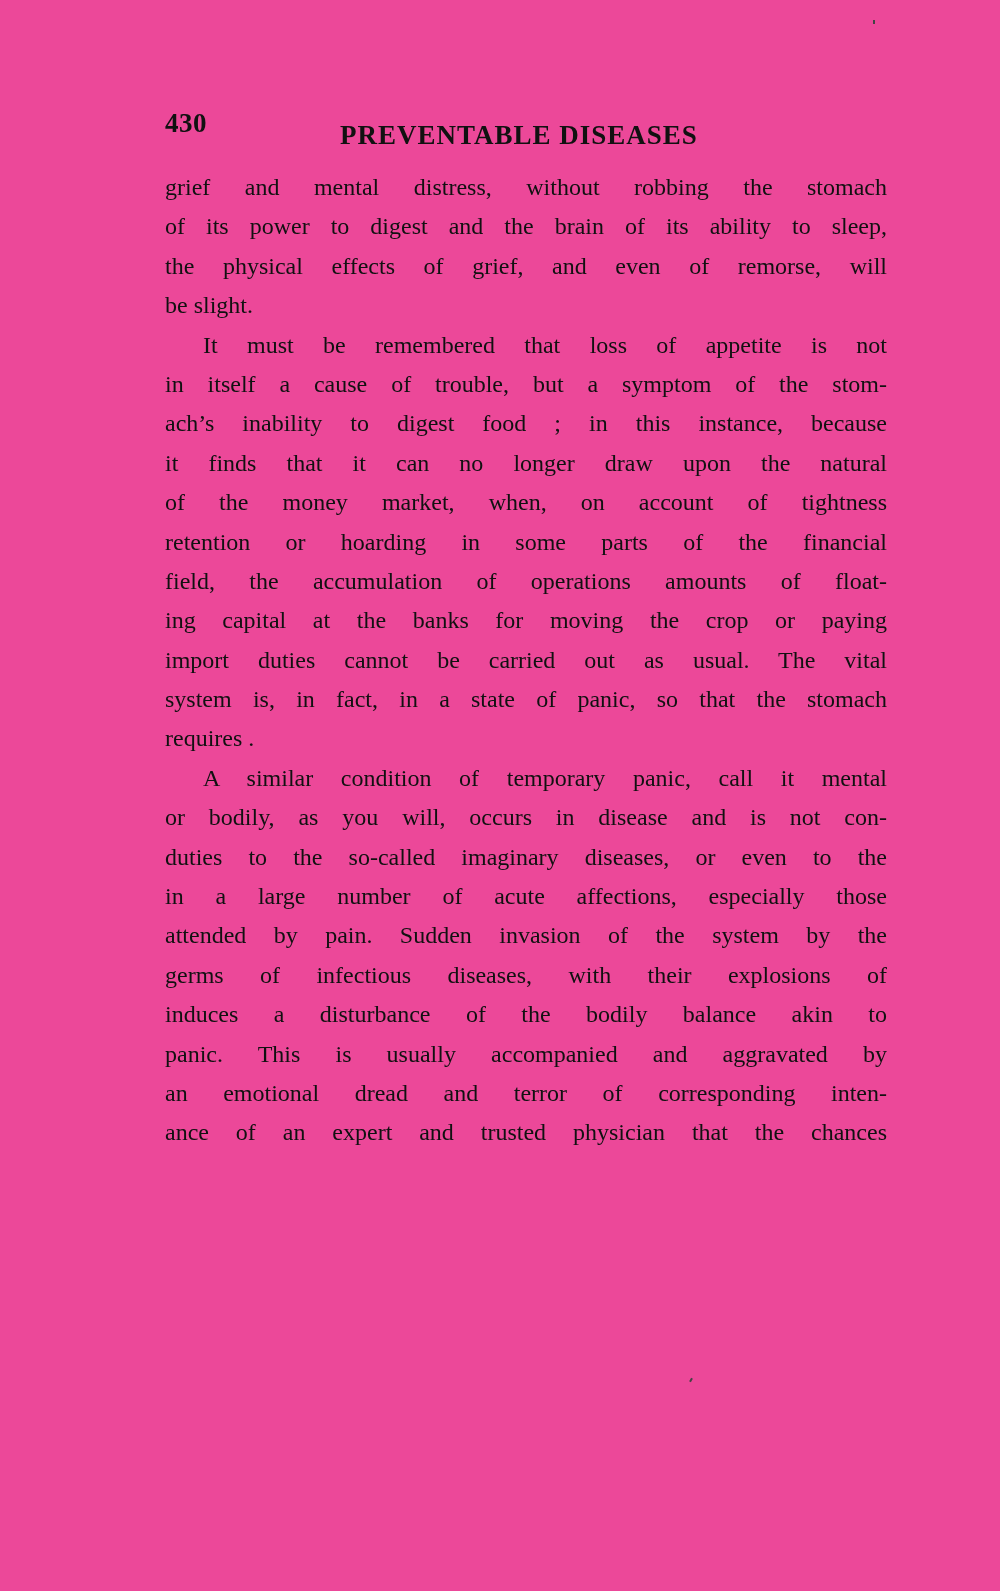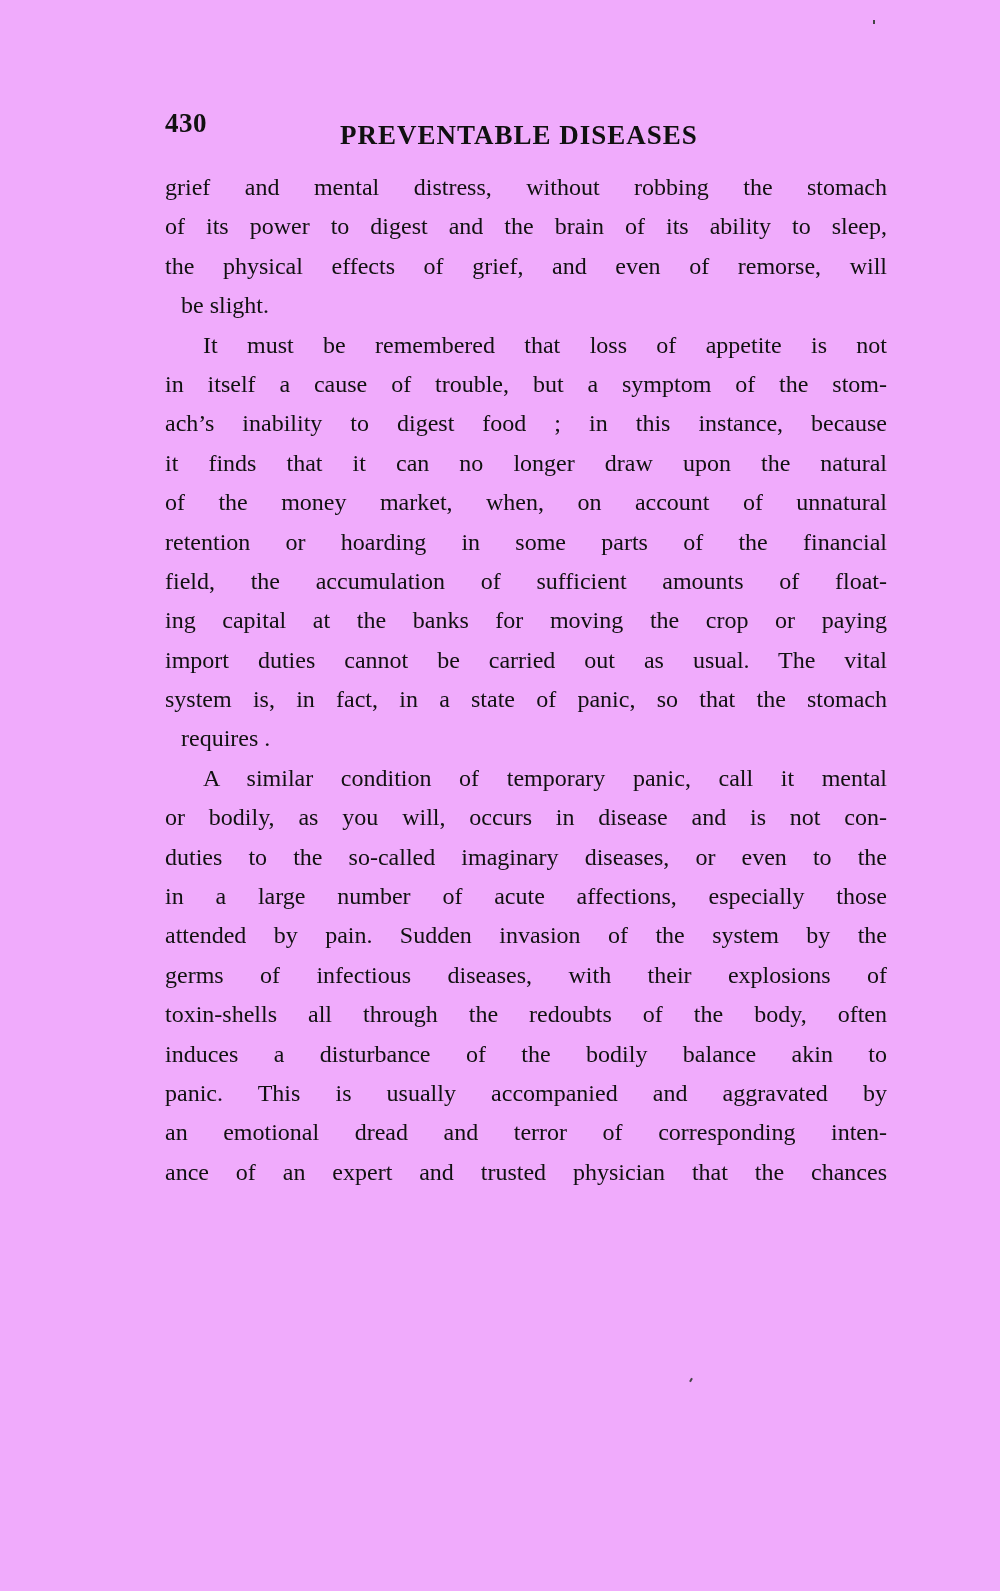--- a/index.html
+++ b/index.html
@@ -1,36 +1,36 @@
 <!DOCTYPE html>
 <html><head>
   <meta charset="utf-8">
   <style>
     html, body { margin: 0; padding: 0; background: #ffffff; }
     body { width: 1000px; height: 1591px; position: relative; overflow: hidden; }
     .page {
       position: absolute; left: 0; top: 0; width: 1000px; height: 1591px;
-      background: #f0abfc; color: #111111;
+      background: #ec4899; color: #111111;
       font-family: "Liberation Serif", "DejaVu Serif", serif;
     }
     .running-head {
       position: absolute; left: 165px; top: 108px; width: 720px; height: 36px;
       font-size: 27px; letter-spacing: 0.5px;
     }
     .page-number { position: absolute; left: 0; top: 0; font-weight: bold; }
     .running-title { position: absolute; left: 175px; top: 12px; font-weight: bold; letter-spacing: 1px; }
     .body-text {
       position: absolute; left: 165px; top: 168px; width: 722px;
     }
     .line {
       height: 39.4px; line-height: 39.4px; font-size: 24px;
       white-space: nowrap; text-align: justify; text-align-last: justify;
       overflow: visible;
     }
-    .line.last { text-align-last: left; margin-left: 16px; }
+    .line.last { text-align-last: left; }
     .line.indent { padding-left: 38px; }
     .mark {
       position: absolute; width: 2px; height: 4px; background: #444;
     }
   </style>
 </head>
 <body>
 
 <div class="page">
   <div class="running-head">
@@ -40,34 +40,33 @@
 
   <div class="body-text" id="body-text">
       <div class="line">grief and mental distress, without robbing the stomach</div>
       <div class="line">of its power to digest and the brain of its ability to sleep,</div>
       <div class="line">the physical effects of grief, and even of remorse, will</div>
       <div class="line last">be slight.</div>
       <div class="line indent">It must be remembered that loss of appetite is not</div>
       <div class="line">in itself a cause of trouble, but a symptom of the stom-</div>
       <div class="line">ach’s inability to digest food ; in this instance, because</div>
       <div class="line">it finds that it can no longer draw upon the natural</div>
-      <div class="line">of the money market, when, on account of unnatural</div>
+      <div class="line">of the money market, when, on account of tightness</div>
       <div class="line">retention or hoarding in some parts of the financial</div>
-      <div class="line">field, the accumulation of sufficient amounts of float-</div>
+      <div class="line">field, the accumulation of operations amounts of float-</div>
       <div class="line">ing capital at the banks for moving the crop or paying</div>
       <div class="line">import duties cannot be carried out as usual. The vital</div>
       <div class="line">system is, in fact, in a state of panic, so that the stomach</div>
       <div class="line last">requires .</div>
       <div class="line indent">A similar condition of temporary panic, call it mental</div>
       <div class="line">or bodily, as you will, occurs in disease and is not con-</div>
       <div class="line">duties to the so-called imaginary diseases, or even to the</div>
       <div class="line">in a large number of acute affections, especially those</div>
       <div class="line">attended by pain. Sudden invasion of the system by the</div>
       <div class="line">germs of infectious diseases, with their explosions of</div>
-      <div class="line">toxin-shells all through the redoubts of the body, often</div>
       <div class="line">induces a disturbance of the bodily balance akin to</div>
       <div class="line">panic. This is usually accompanied and aggravated by</div>
       <div class="line">an emotional dread and terror of corresponding inten-</div>
       <div class="line">ance of an expert and trusted physician that the chances</div>
     </div>
 
   <div class="mark" style="left:873px; top:20px;"></div>
   <div class="mark" style="left:690px; top:1378px; transform:rotate(30deg);"></div>
 </div>
 

